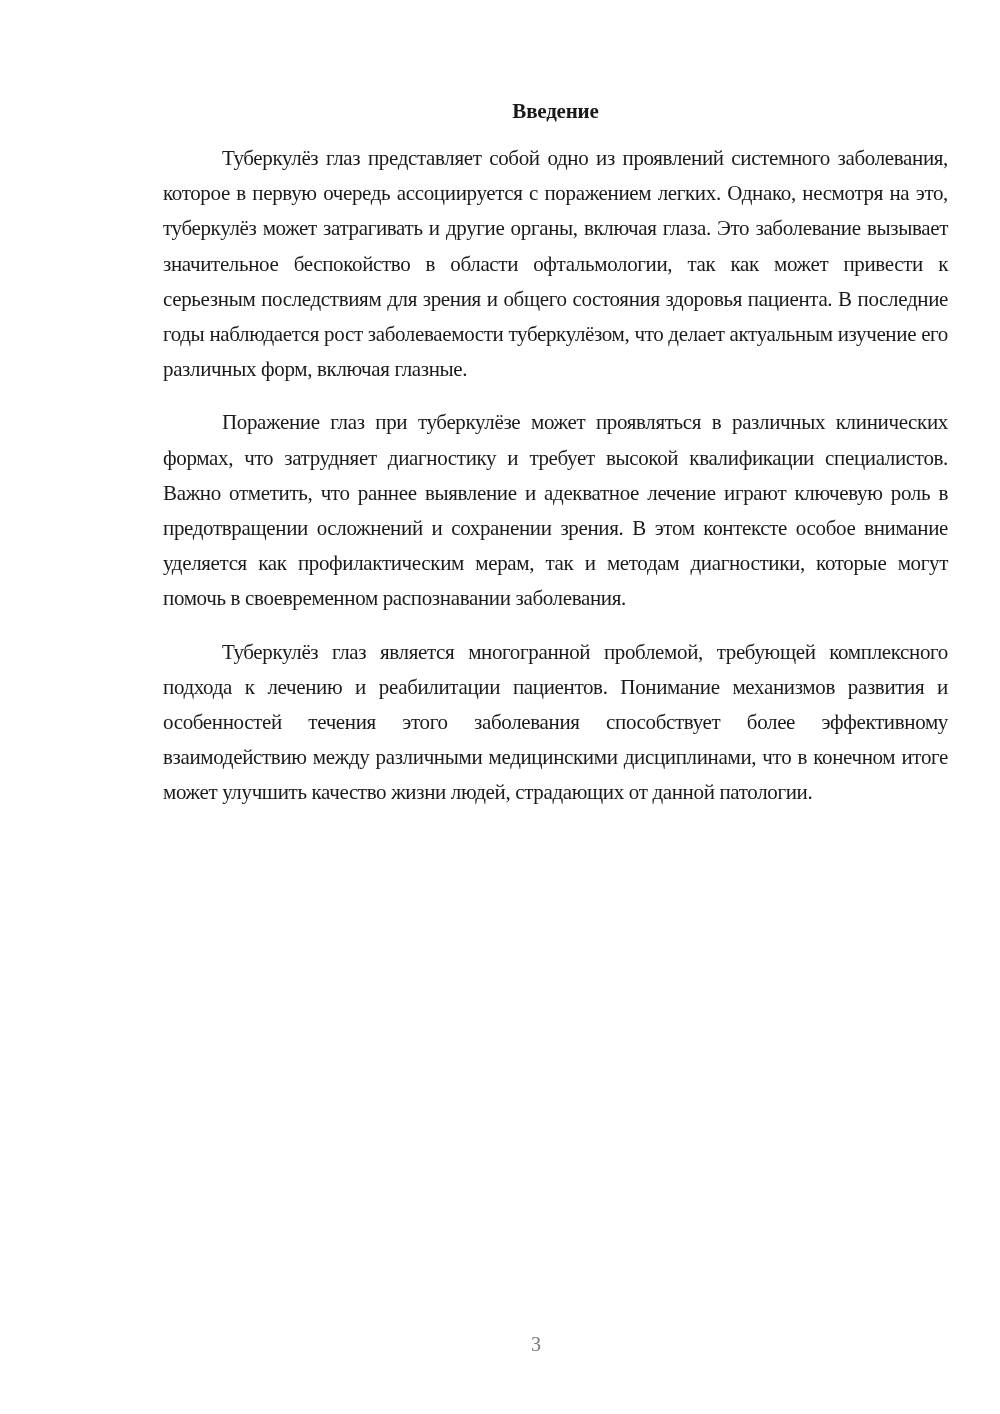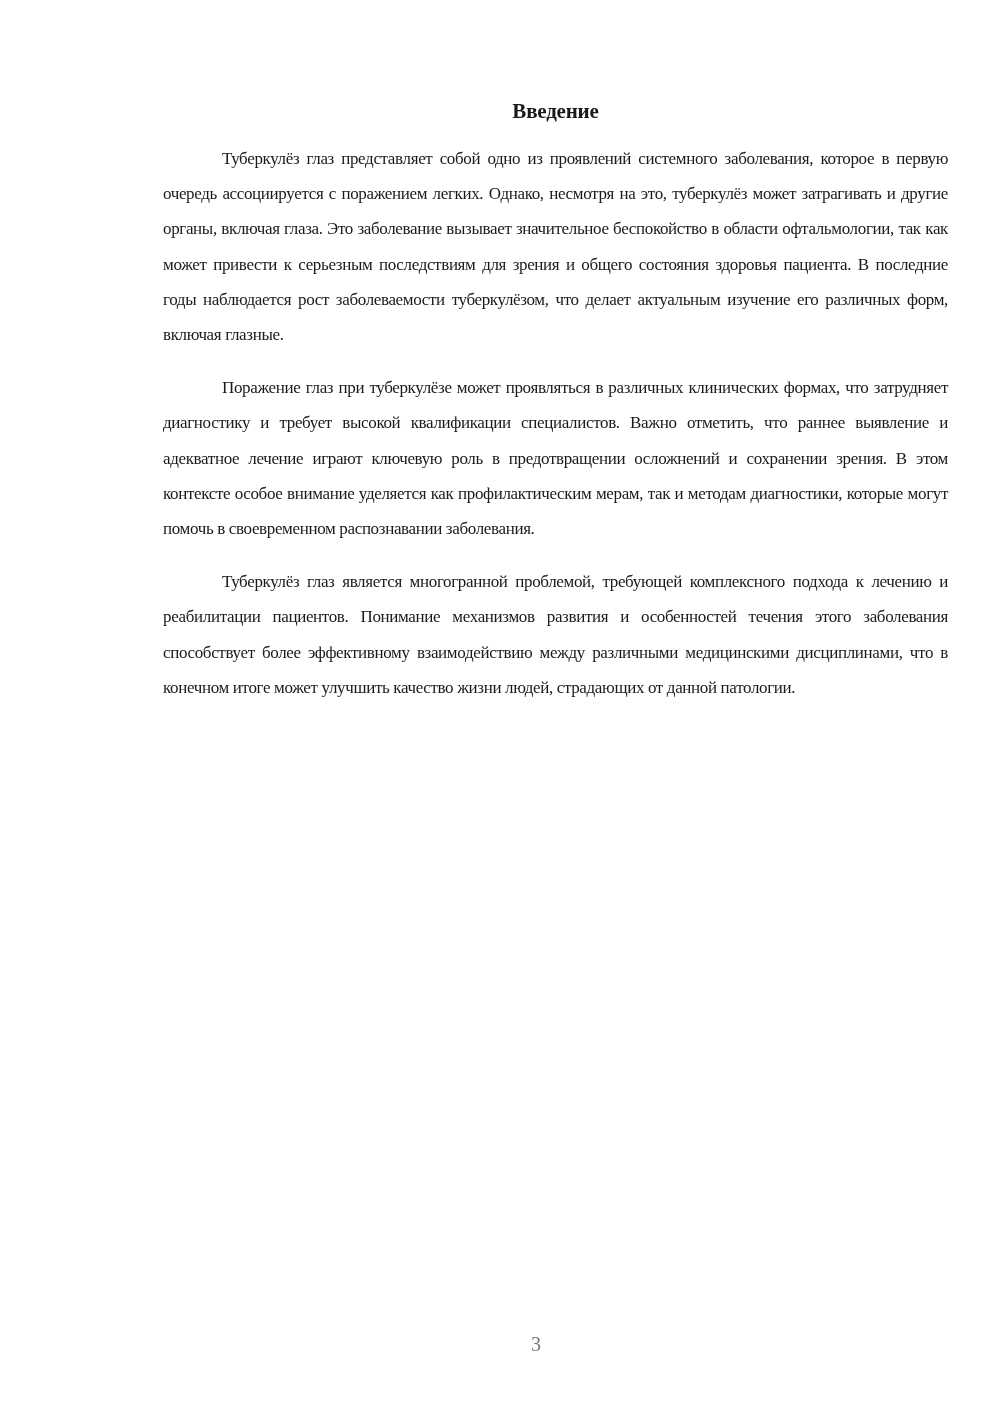--- a/index.html
+++ b/index.html
@@ -32,21 +32,21 @@
     .heading {
       text-align: center;
       font-weight: bold;
       font-size: 21px;
       line-height: 35px;
       margin: 0 0 0 0;
       padding-left: 0;
       letter-spacing: -0.2px;
     }
     .para {
-      font-size: 17px;
+      font-size: 21px;
       line-height: 35.2px;
       text-align: justify;
       text-indent: 59px;
       margin: 0 0 18px 0;
       letter-spacing: -0.35px;
       word-spacing: 0px;
     }
     .para.first { margin-top: 12px; }
     .page-number {
       position: absolute;

